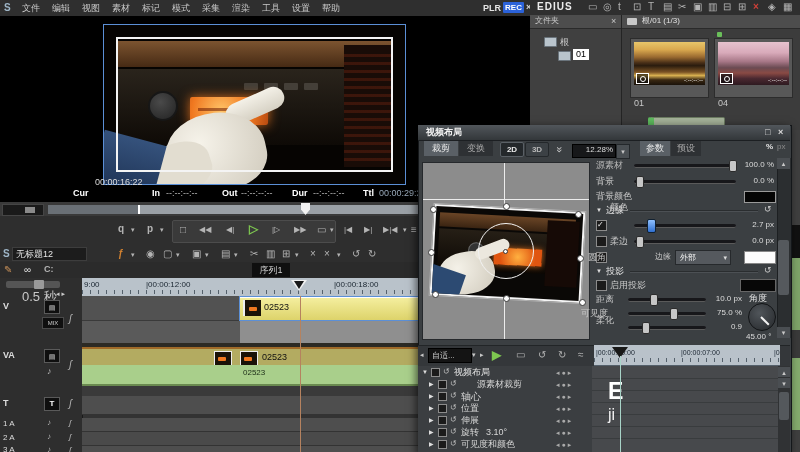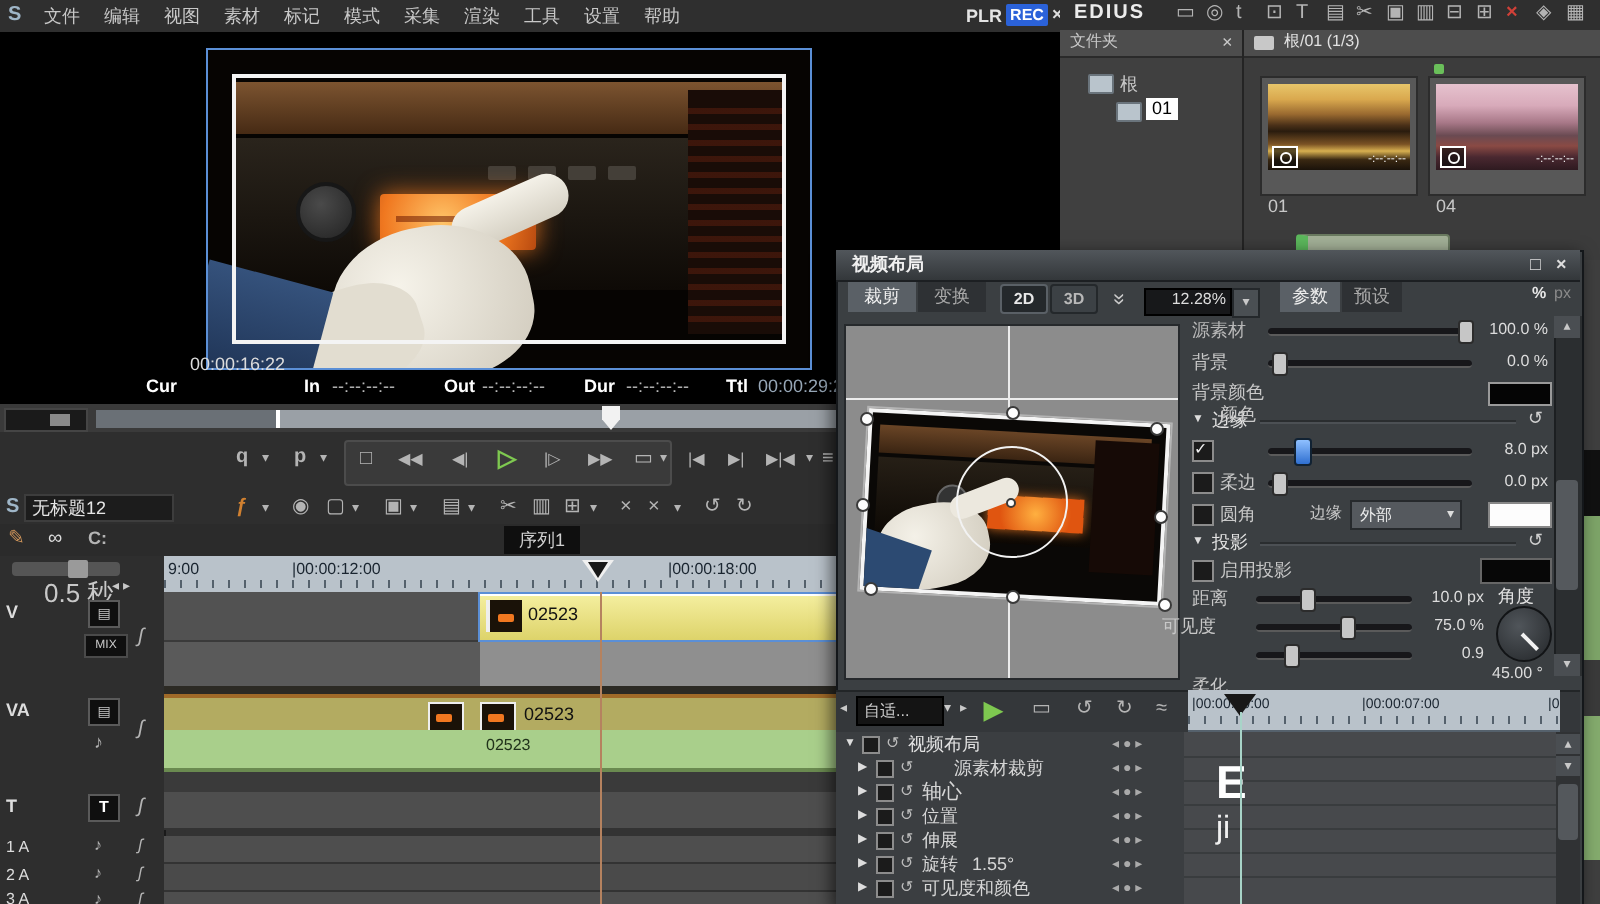--- a/index.html
+++ b/index.html
@@ -323,30 +323,30 @@
   <span class="a tx" style="left:596px;top:207px;font-size:6px;color:#ddd">▼</span>
   <span class="a tx" style="left:606px;top:206px;color:#e4e4e4">边缘</span>
   <div class="a" style="left:630px;top:210px;width:128px;height:1px;background:#2a2d2f;box-shadow:0 1px 0 #4c5054"></div>
   <span class="a tx" style="left:764px;top:205px;color:#cfcfcf">↺</span>
 
   <div class="a cb" style="left:596px;top:220px"></div>
   <span class="a tx" style="left:597px;top:221px;font-size:8px;color:#f2f2f2">✓</span>
   <span class="a tx" style="left:610px;top:203px">颜色</span>
   <div class="a sl" style="left:634px;top:224px;width:102px"></div>
   <div class="a hdb" style="left:647px;top:219px"></div>
-  <span class="a tx" style="left:736px;top:221px;width:38px;text-align:right;font-size:8px;color:#dcdcdc">8.0 px</span>
+  <span class="a tx" style="left:736px;top:221px;width:38px;text-align:right;font-size:8px;color:#dcdcdc">2.7 px</span>
 
   <div class="a cb" style="left:596px;top:236px"></div>
   <span class="a tx" style="left:610px;top:237px">柔边</span>
   <div class="a sl" style="left:634px;top:240px;width:102px"></div>
   <div class="a hd" style="left:636px;top:236px"></div>
   <span class="a tx" style="left:736px;top:237px;width:38px;text-align:right;font-size:8px;color:#dcdcdc">0.0 px</span>
 
   <div class="a cb" style="left:596px;top:252px"></div>
-  <span class="a tx" style="left:610px;top:253px">圆角</span>
+  <span class="a tx" style="left:588px;top:253px">圆角</span>
   <span class="a tx" style="left:655px;top:253px;font-size:8px">边缘</span>
   <div class="a" style="left:675px;top:250px;width:54px;height:13px;background:#55595e;border:1px solid #26292c">
     <span style="position:absolute;left:4px;top:3px;font-size:8px;color:#eee;line-height:1">外部</span>
     <span style="position:absolute;right:3px;top:3px;font-size:7px;color:#ddd;line-height:1">▾</span>
   </div>
   <div class="a" style="left:744px;top:251px;width:30px;height:11px;background:#fdfdfd;border:1px solid #888"></div>
 
   <span class="a tx" style="left:596px;top:268px;font-size:6px;color:#ddd">▼</span>
   <span class="a tx" style="left:606px;top:267px;color:#e4e4e4">投影</span>
   <div class="a" style="left:630px;top:271px;width:128px;height:1px;background:#2a2d2f;box-shadow:0 1px 0 #4c5054"></div>
@@ -363,21 +363,21 @@
   <span class="a tx" style="left:749px;top:294px;color:#e4e4e4">角度</span>
 
   <span class="a tx" style="left:581px;top:309px">可见度</span>
   <div class="a sl" style="left:628px;top:312px;width:78px"></div>
   <div class="a hd" style="left:670px;top:308px"></div>
   <span class="a tx" style="left:706px;top:309px;width:36px;text-align:right;font-size:8px;color:#dcdcdc">75.0 %</span>
   <div class="a" style="left:748px;top:303px;width:26px;height:26px;border-radius:50%;background:radial-gradient(circle at 40% 35%,#50555a,#24272a);border:1px solid #121416">
     <div style="position:absolute;left:12px;top:12px;width:11px;height:2px;background:#f2f2f2;transform-origin:0 50%;transform:rotate(45deg)"></div>
   </div>
 
-  <span class="a tx" style="left:596px;top:339px">柔化</span>
+  <span class="a tx" style="left:596px;top:316px">柔化</span>
   <div class="a sl" style="left:628px;top:326px;width:78px"></div>
   <div class="a hd" style="left:642px;top:322px"></div>
   <span class="a tx" style="left:706px;top:323px;width:36px;text-align:right;font-size:8px;color:#dcdcdc">0.9</span>
   <span class="a tx" style="left:746px;top:333px;font-size:8px;color:#dcdcdc">45.00 °</span>
 
   <div class="a" style="left:777px;top:158px;width:13px;height:180px;background:#2b2e30;border-left:1px solid #1c1f21"></div>
   <span class="a tx cen" style="left:777px;top:158px;width:13px;height:11px;background:#4a4e52;font-size:7px">▴</span>
   <div class="a" style="left:778px;top:240px;width:11px;height:55px;background:#55595d;border-radius:2px"></div>
   <span class="a tx cen" style="left:777px;top:327px;width:13px;height:11px;background:#4a4e52;font-size:7px">▾</span>
 
@@ -434,21 +434,21 @@
     <span class="cb" style="position:absolute;left:20px;top:2px;width:7px;height:7px"></span>
     <span style="position:absolute;left:32px;top:2px;font-size:8px;color:#bbb;line-height:1">↺</span>
     <span style="position:absolute;left:43px;top:2px;font-size:9px;color:#d6d6d6;line-height:1">伸展</span>
     <span style="position:absolute;left:138px;top:3px;font-size:7px;color:#aaa;line-height:1">◂ ● ▸</span>
   </div>
   <div class="a kfrow" style="left:418px;top:426px;width:174px">
     <span style="position:absolute;left:11px;top:3px;font-size:6px;color:#ddd;line-height:1">▶</span>
     <span class="cb" style="position:absolute;left:20px;top:2px;width:7px;height:7px"></span>
     <span style="position:absolute;left:32px;top:2px;font-size:8px;color:#bbb;line-height:1">↺</span>
     <span style="position:absolute;left:43px;top:2px;font-size:9px;color:#d6d6d6;line-height:1">旋转</span>
-    <span style="position:absolute;left:68px;top:2px;font-size:9px;color:#d6d6d6;line-height:1">1.55°</span>
+    <span style="position:absolute;left:68px;top:2px;font-size:9px;color:#d6d6d6;line-height:1">3.10°</span>
     <span style="position:absolute;left:138px;top:3px;font-size:7px;color:#aaa;line-height:1">◂ ● ▸</span>
   </div>
   <div class="a kfrow" style="left:418px;top:438px;width:174px;height:14px">
     <span style="position:absolute;left:11px;top:3px;font-size:6px;color:#ddd;line-height:1">▶</span>
     <span class="cb" style="position:absolute;left:20px;top:2px;width:7px;height:7px"></span>
     <span style="position:absolute;left:32px;top:2px;font-size:8px;color:#bbb;line-height:1">↺</span>
     <span style="position:absolute;left:43px;top:2px;font-size:9px;color:#d6d6d6;line-height:1">可见度和颜色</span>
     <span style="position:absolute;left:138px;top:3px;font-size:7px;color:#aaa;line-height:1">◂ ● ▸</span>
   </div>
 

